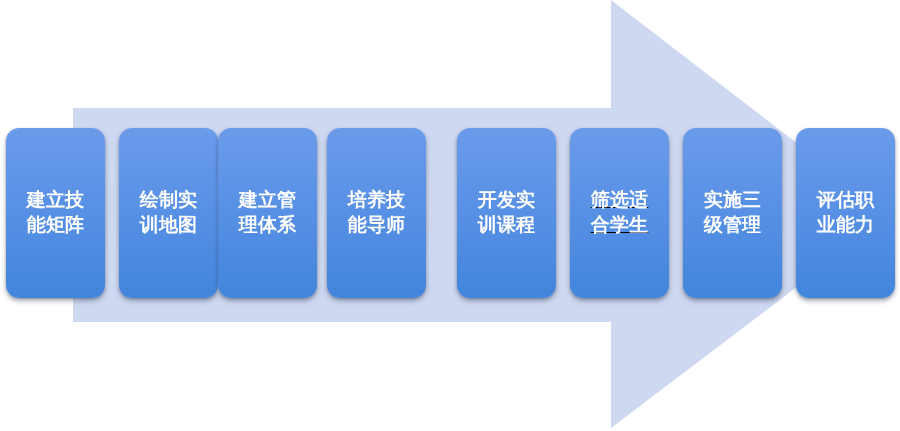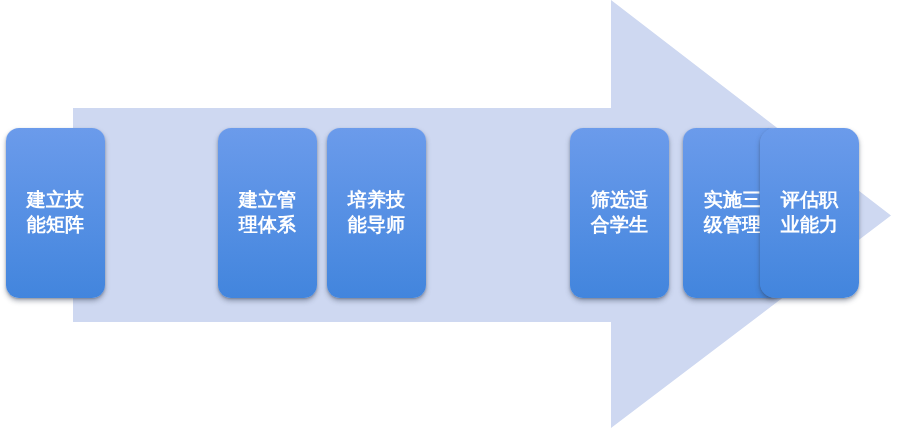--- a/index.html
+++ b/index.html
@@ -56,34 +56,42 @@
 <div id="stage" style="background: rgb(255, 255, 255);">
 
   <svg id="arrow-shape" viewBox="0 0 900 431" preserveAspectRatio="none" aria-hidden="true">
     <polygon points="73,108 611,108 611,0 891,215.5 611,428 611,322 73,322" fill="#ced8f1"></polygon>
   </svg>
 
   <div class="step-box" style="left: 6px; background: linear-gradient(rgb(107, 155, 235) 0%, rgb(66, 133, 221) 100%);">
     <span class="step-label" style="color: rgb(255, 255, 255);">建立技
 能矩阵</span>
   </div>
+  <div class="step-box" style="left: 119px; background: linear-gradient(rgb(107, 155, 235) 0%, rgb(66, 133, 221) 100%);">
+    <span class="step-label" style="color: rgb(255, 255, 255);">绘制实
+训地图</span>
+  </div>
   <div class="step-box" style="left: 218px; background: linear-gradient(rgb(107, 155, 235) 0%, rgb(66, 133, 221) 100%);">
     <span class="step-label" style="color: rgb(255, 255, 255);">建立管
 理体系</span>
   </div>
   <div class="step-box" style="left: 327px; background: linear-gradient(rgb(107, 155, 235) 0%, rgb(66, 133, 221) 100%);">
     <span class="step-label" style="color: rgb(255, 255, 255);">培养技
 能导师</span>
   </div>
-  <div class="step-box" style="left: 570px; background: linear-gradient(rgb(107, 155, 235) 0%, rgb(66, 133, 221) 100%);">
+  <div class="step-box" style="left: 457px; background: linear-gradient(rgb(107, 155, 235) 0%, rgb(66, 133, 221) 100%);">
+    <span class="step-label" style="color: rgb(255, 255, 255);">开发实
+训课程</span>
+  </div>
+  <div class="step-box" style="left: 570px; background: linear-gradient(rgb(107, 155, 235) 0%, rgb(66, 133, 221) 100%); text-decoration: underline;">
     <span class="step-label" style="color: rgb(255, 255, 255);">筛选适
 合学生</span>
   </div>
   <div class="step-box" style="left: 683px; background: linear-gradient(rgb(107, 155, 235) 0%, rgb(66, 133, 221) 100%);">
     <span class="step-label" style="color: rgb(255, 255, 255);">实施三
 级管理</span>
   </div>
-  <div class="step-box" style="left: 760px; background: linear-gradient(rgb(107, 155, 235) 0%, rgb(66, 133, 221) 100%); border-radius: 15px;">
+  <div class="step-box" style="left: 796px; background: linear-gradient(rgb(107, 155, 235) 0%, rgb(66, 133, 221) 100%);">
     <span class="step-label" style="color: rgb(255, 255, 255);">评估职
 业能力</span>
   </div>
 
 </div>
 
 </body></html>

